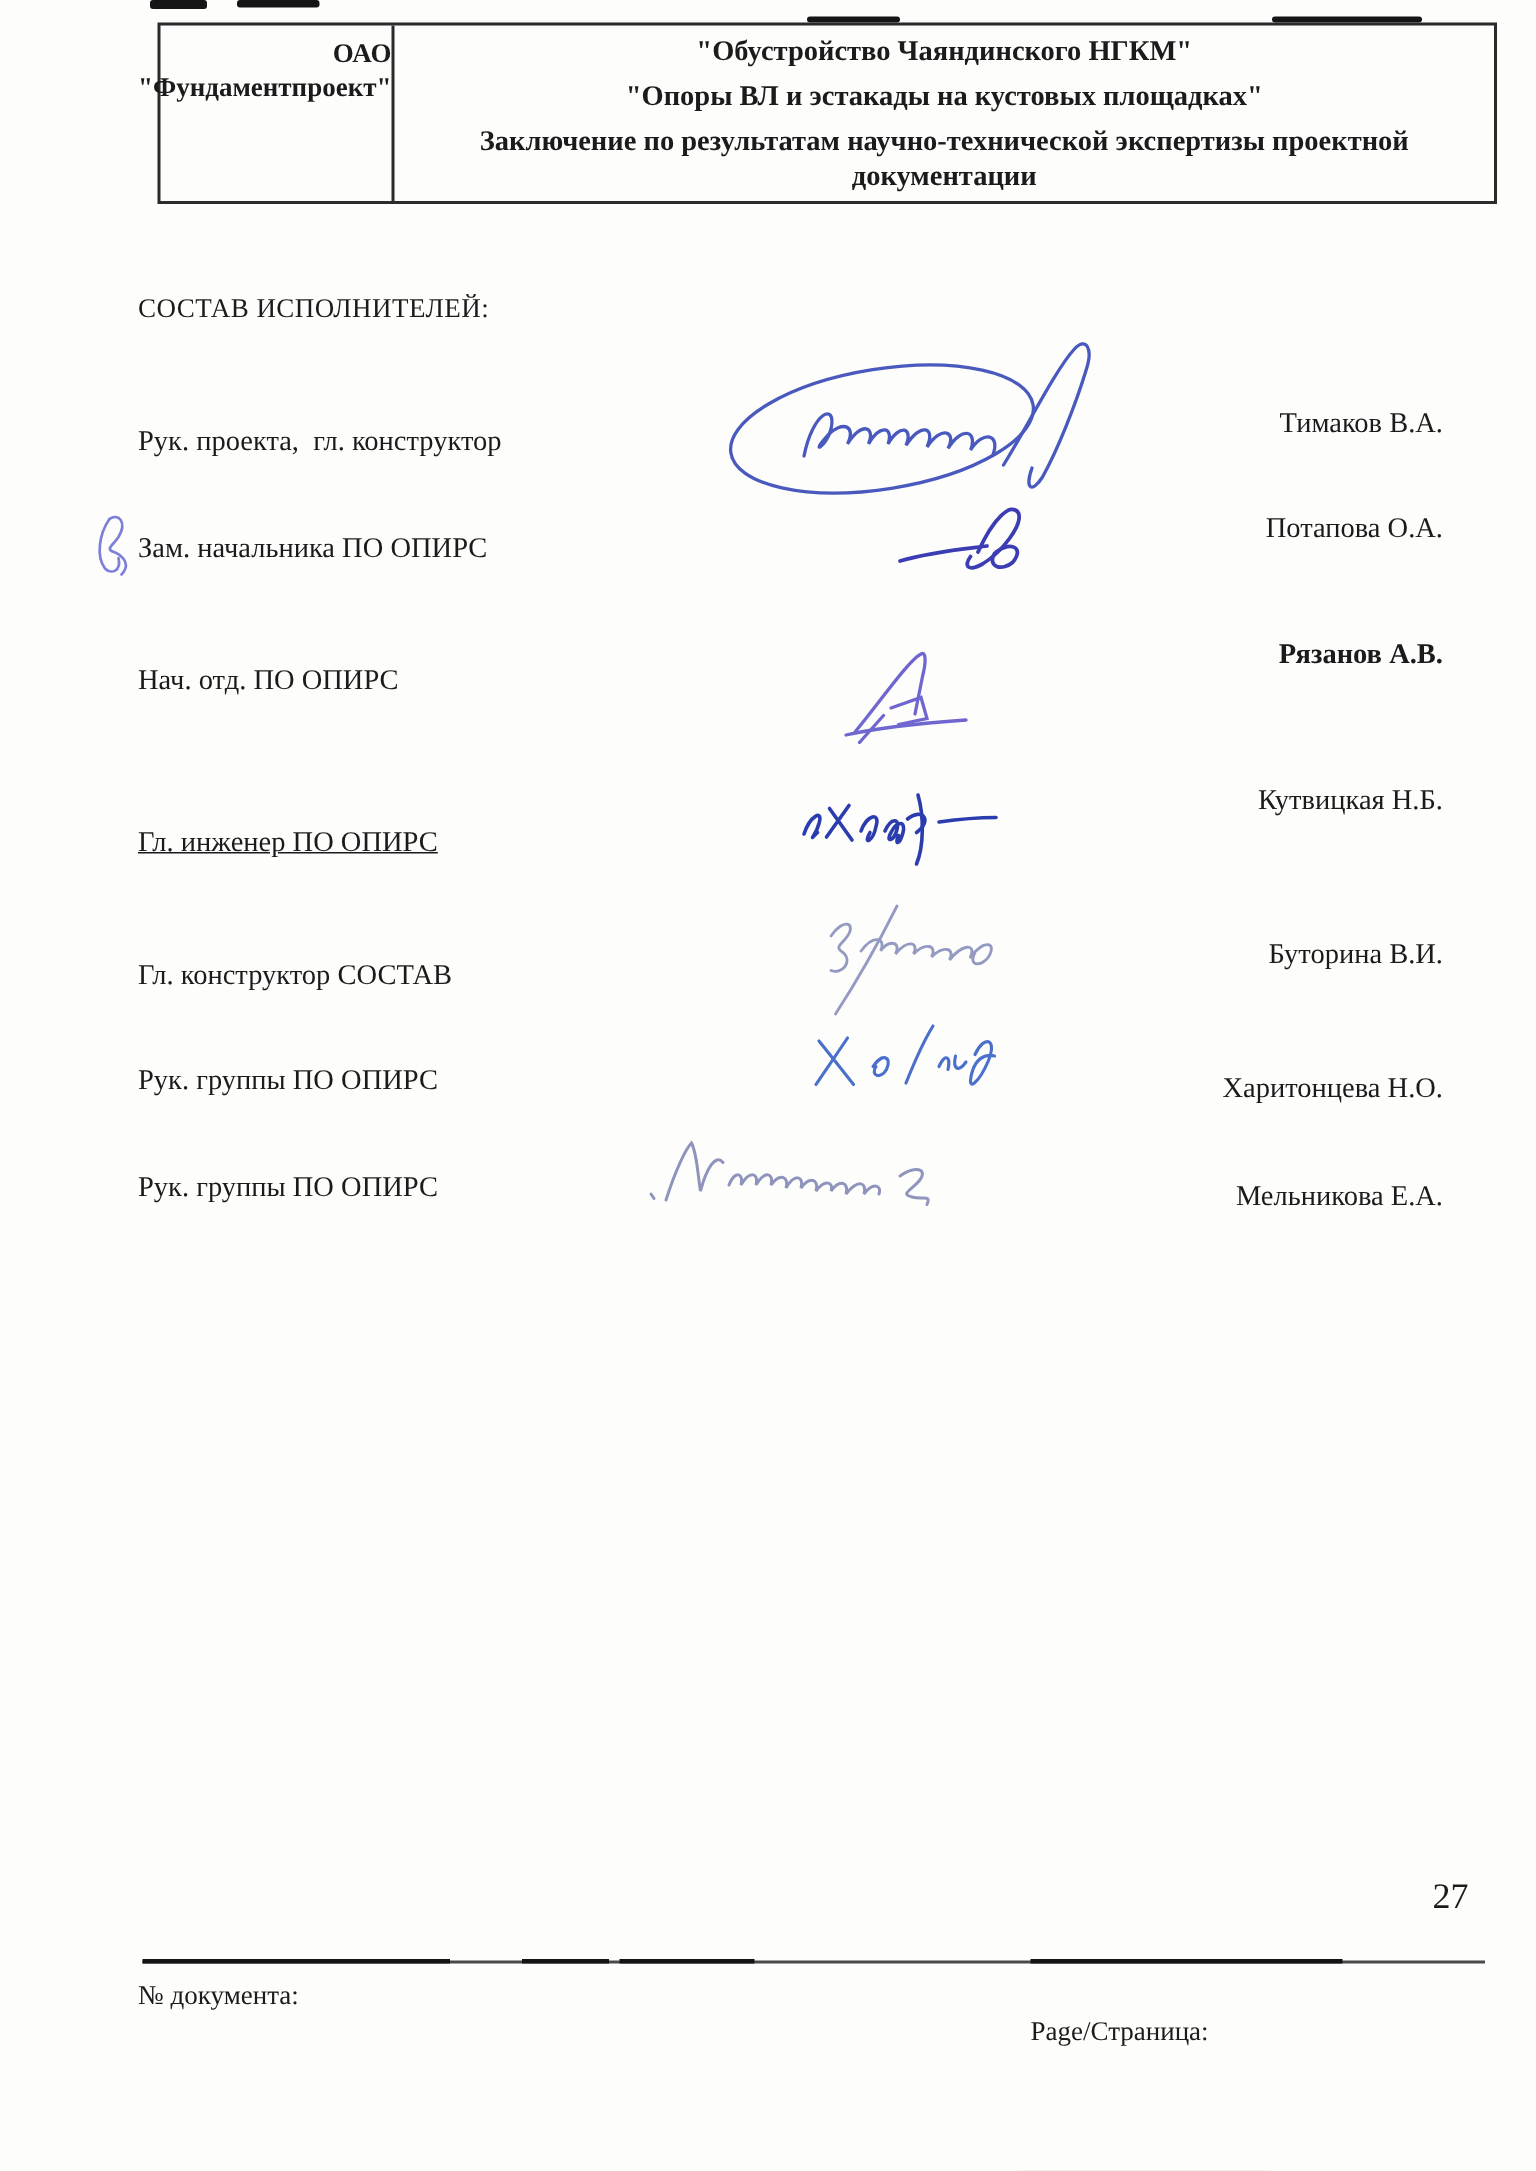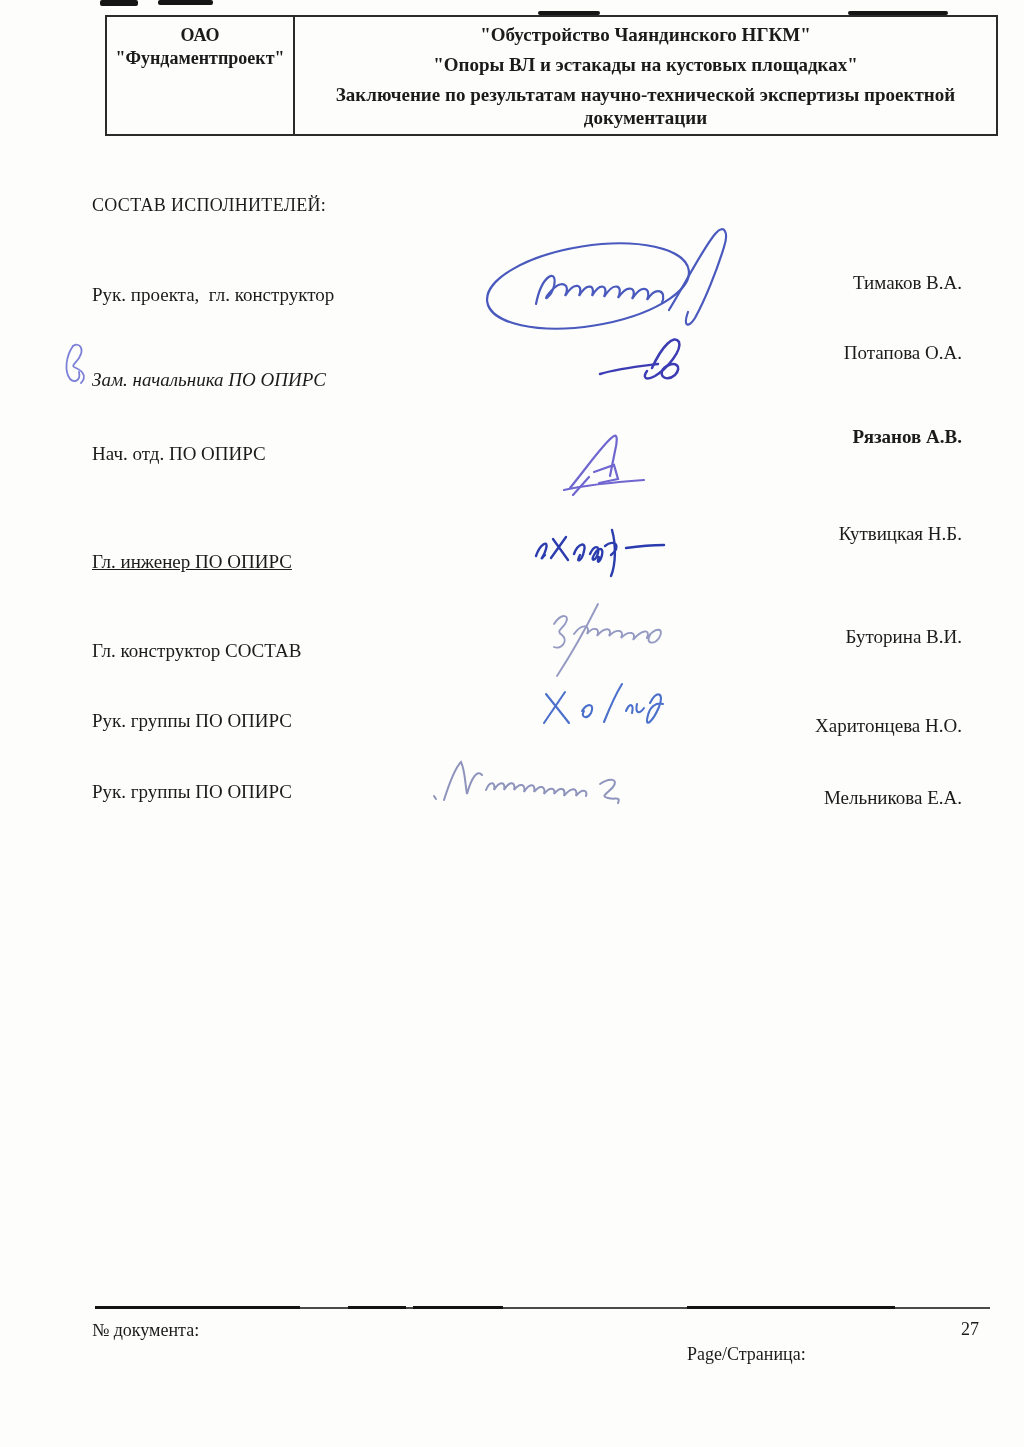--- a/index.html
+++ b/index.html
@@ -12,22 +12,22 @@
     overflow:hidden;
     margin:0 auto;
   }
   
   .hdr-table{
     position:absolute;left:105px;top:15px;width:893px;height:121px;
     border:2px solid #2b2b2b;
     display:flex;box-sizing:border-box;
   }
   .hdr-left{
-    width:188px;border-right:2px solid #2b2b2b;box-sizing:border-box;
-    display:flex;flex-direction:column;align-items:center;
+    width:156px;border-right:2px solid #2b2b2b;box-sizing:border-box;
+    display:flex;flex-direction:column;align-items:flex-end;
     padding-top:7px;font-weight:bold;font-size:18px;line-height:1.25;
     text-align:center;
   }
   .hdr-right{
     flex:1;display:flex;flex-direction:column;align-items:center;
     justify-content:space-between;text-align:center;
     font-weight:bold;font-size:19px;padding:6px 10px 4px 10px;box-sizing:border-box;
   }
   .hdr-right .line{line-height:1.25;}
   .doc-type{line-height:1.3;}
@@ -37,21 +37,21 @@
   .heading{position:absolute;left:92px;top:195px;font-size:18px;letter-spacing:.3px;}
   .role{position:absolute;left:92px;font-size:19px;white-space:pre;margin-top:12px;}
   .name{position:absolute;right:62px;width:320px;text-align:right;font-size:19px;}
   .sig{position:absolute;}
   .sig svg{display:block;width:100%;height:100%;}
   
   .footer-line{position:absolute;left:95px;top:1307px;width:895px;height:2px;background:#4a4a4a;}
   .footer-line .seg{position:absolute;top:-1px;height:3px;background:#141414;}
   .doc-number{position:absolute;left:92px;top:1320px;font-size:18px;}
   .page-label{position:absolute;left:687px;top:1344px;font-size:18px;}
-  .page-number{position:absolute;right:45px;top:1319px;font-size:18px;margin-left:40px;}
+  .page-number{position:absolute;right:45px;top:1252px;font-size:24px;margin-left:40px;}
 </style>
 </head>
 <body>
 
 <div class="page">
 
   <div class="artifact" style="left:100px;top:0;width:38px;height:6px;"></div>
   <div class="artifact" style="left:158px;top:0;width:55px;height:5px;"></div>
   <div class="artifact" style="left:538px;top:11px;width:62px;height:4px;"></div>
   <div class="artifact" style="left:848px;top:11px;width:100px;height:4px;"></div>
@@ -64,21 +64,21 @@
     <div class="hdr-right">
       <div class="line">"Обустройство Чаяндинского НГКМ"</div>
       <div class="line">"Опоры ВЛ и эстакады на кустовых площадках"</div>
       <div class="line doc-type">Заключение по результатам научно-технической экспертизы проектной документации</div>
     </div>
   </div>
 
   <div class="heading">СОСТАВ ИСПОЛНИТЕЛЕЙ:</div>
 
   <div class="role" style="top:272px;">Рук. проекта,  гл. конструктор</div>
-  <div class="role" style="top:357px;font-style:italic;">Зам. начальника ПО ОПИРС</div>
+  <div class="role" style="top:343px;">Зам. начальника ПО ОПИРС</div>
   <div class="role" style="top:431px;">Нач. отд. ПО ОПИРС</div>
   <div class="role" style="top:539px;text-decoration:underline;">Гл. инженер ПО ОПИРС</div>
   <div class="role" style="top:628px;">Гл. конструктор СОСТАВ</div>
   <div class="role" style="top:698px;">Рук. группы ПО ОПИРС</div>
   <div class="role" style="top:769px;">Рук. группы ПО ОПИРС</div>
 
   <div class="name" style="top:272px;">Тимаков В.А.</div>
   <div class="name" style="top:342px;">Потапова О.А.</div>
   <div class="name" style="top:426px;font-weight:bold;">Рязанов А.В.</div>
   <div class="name" style="top:626px;">Буторина В.И.</div>

